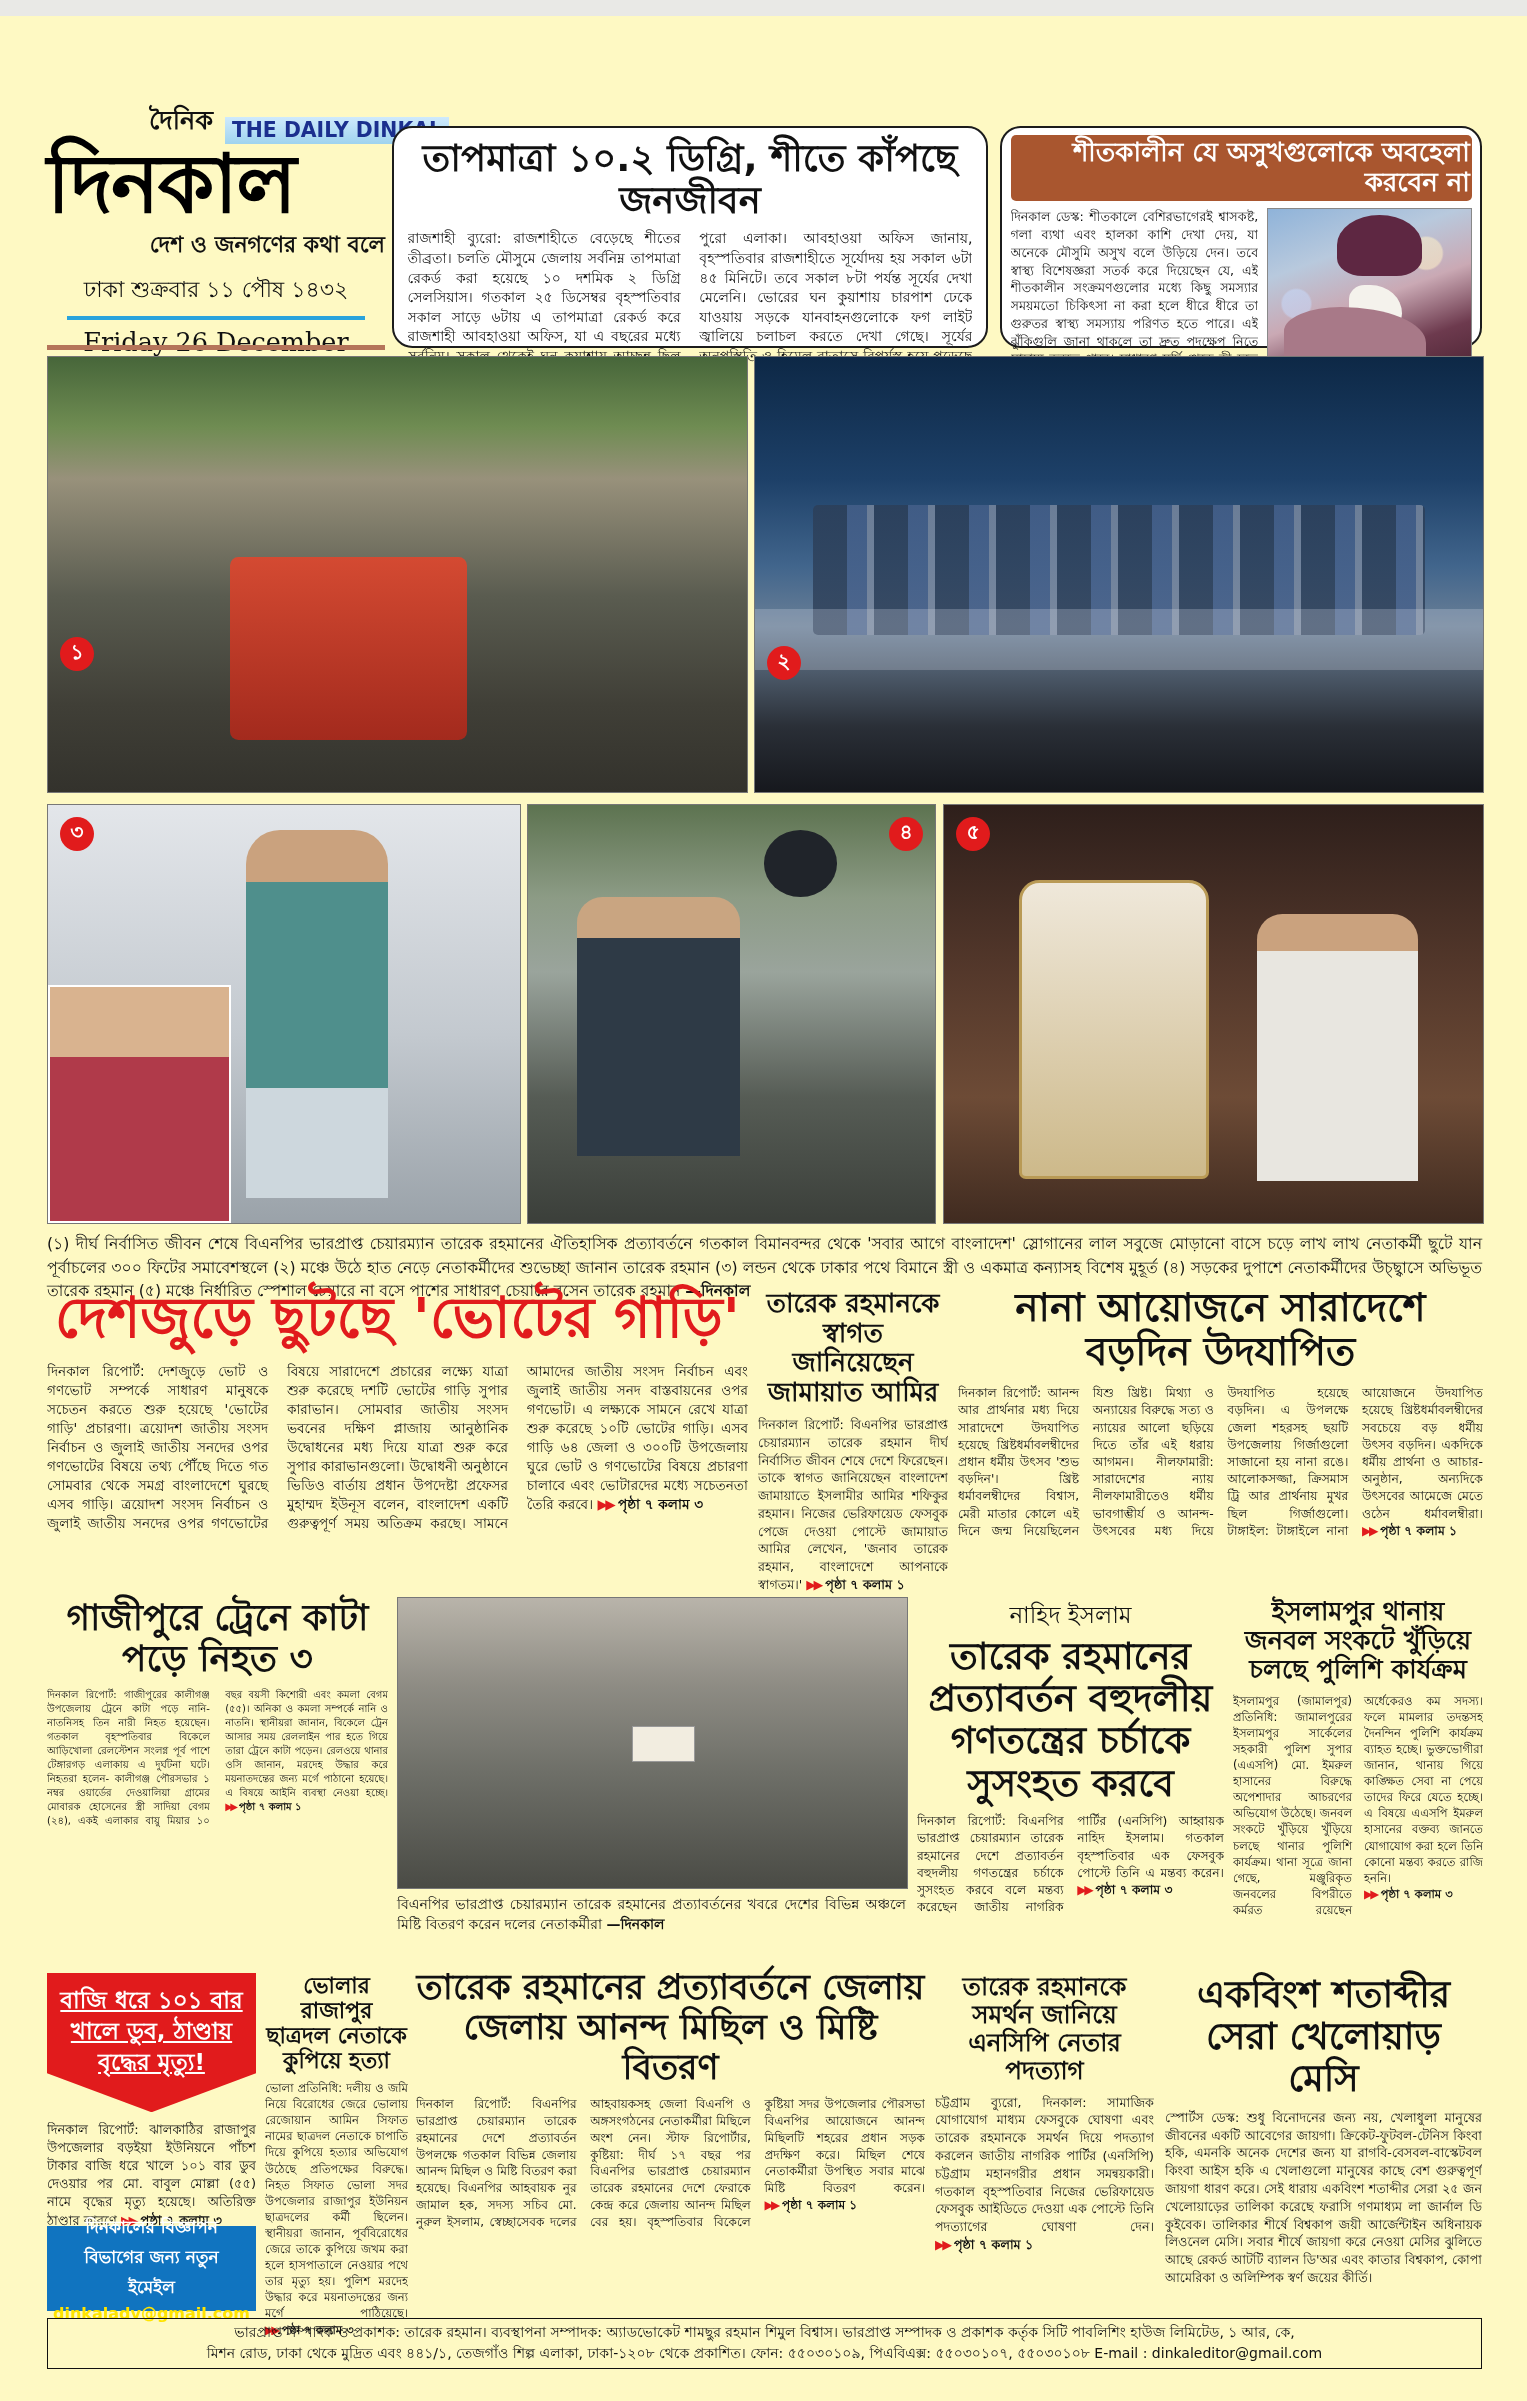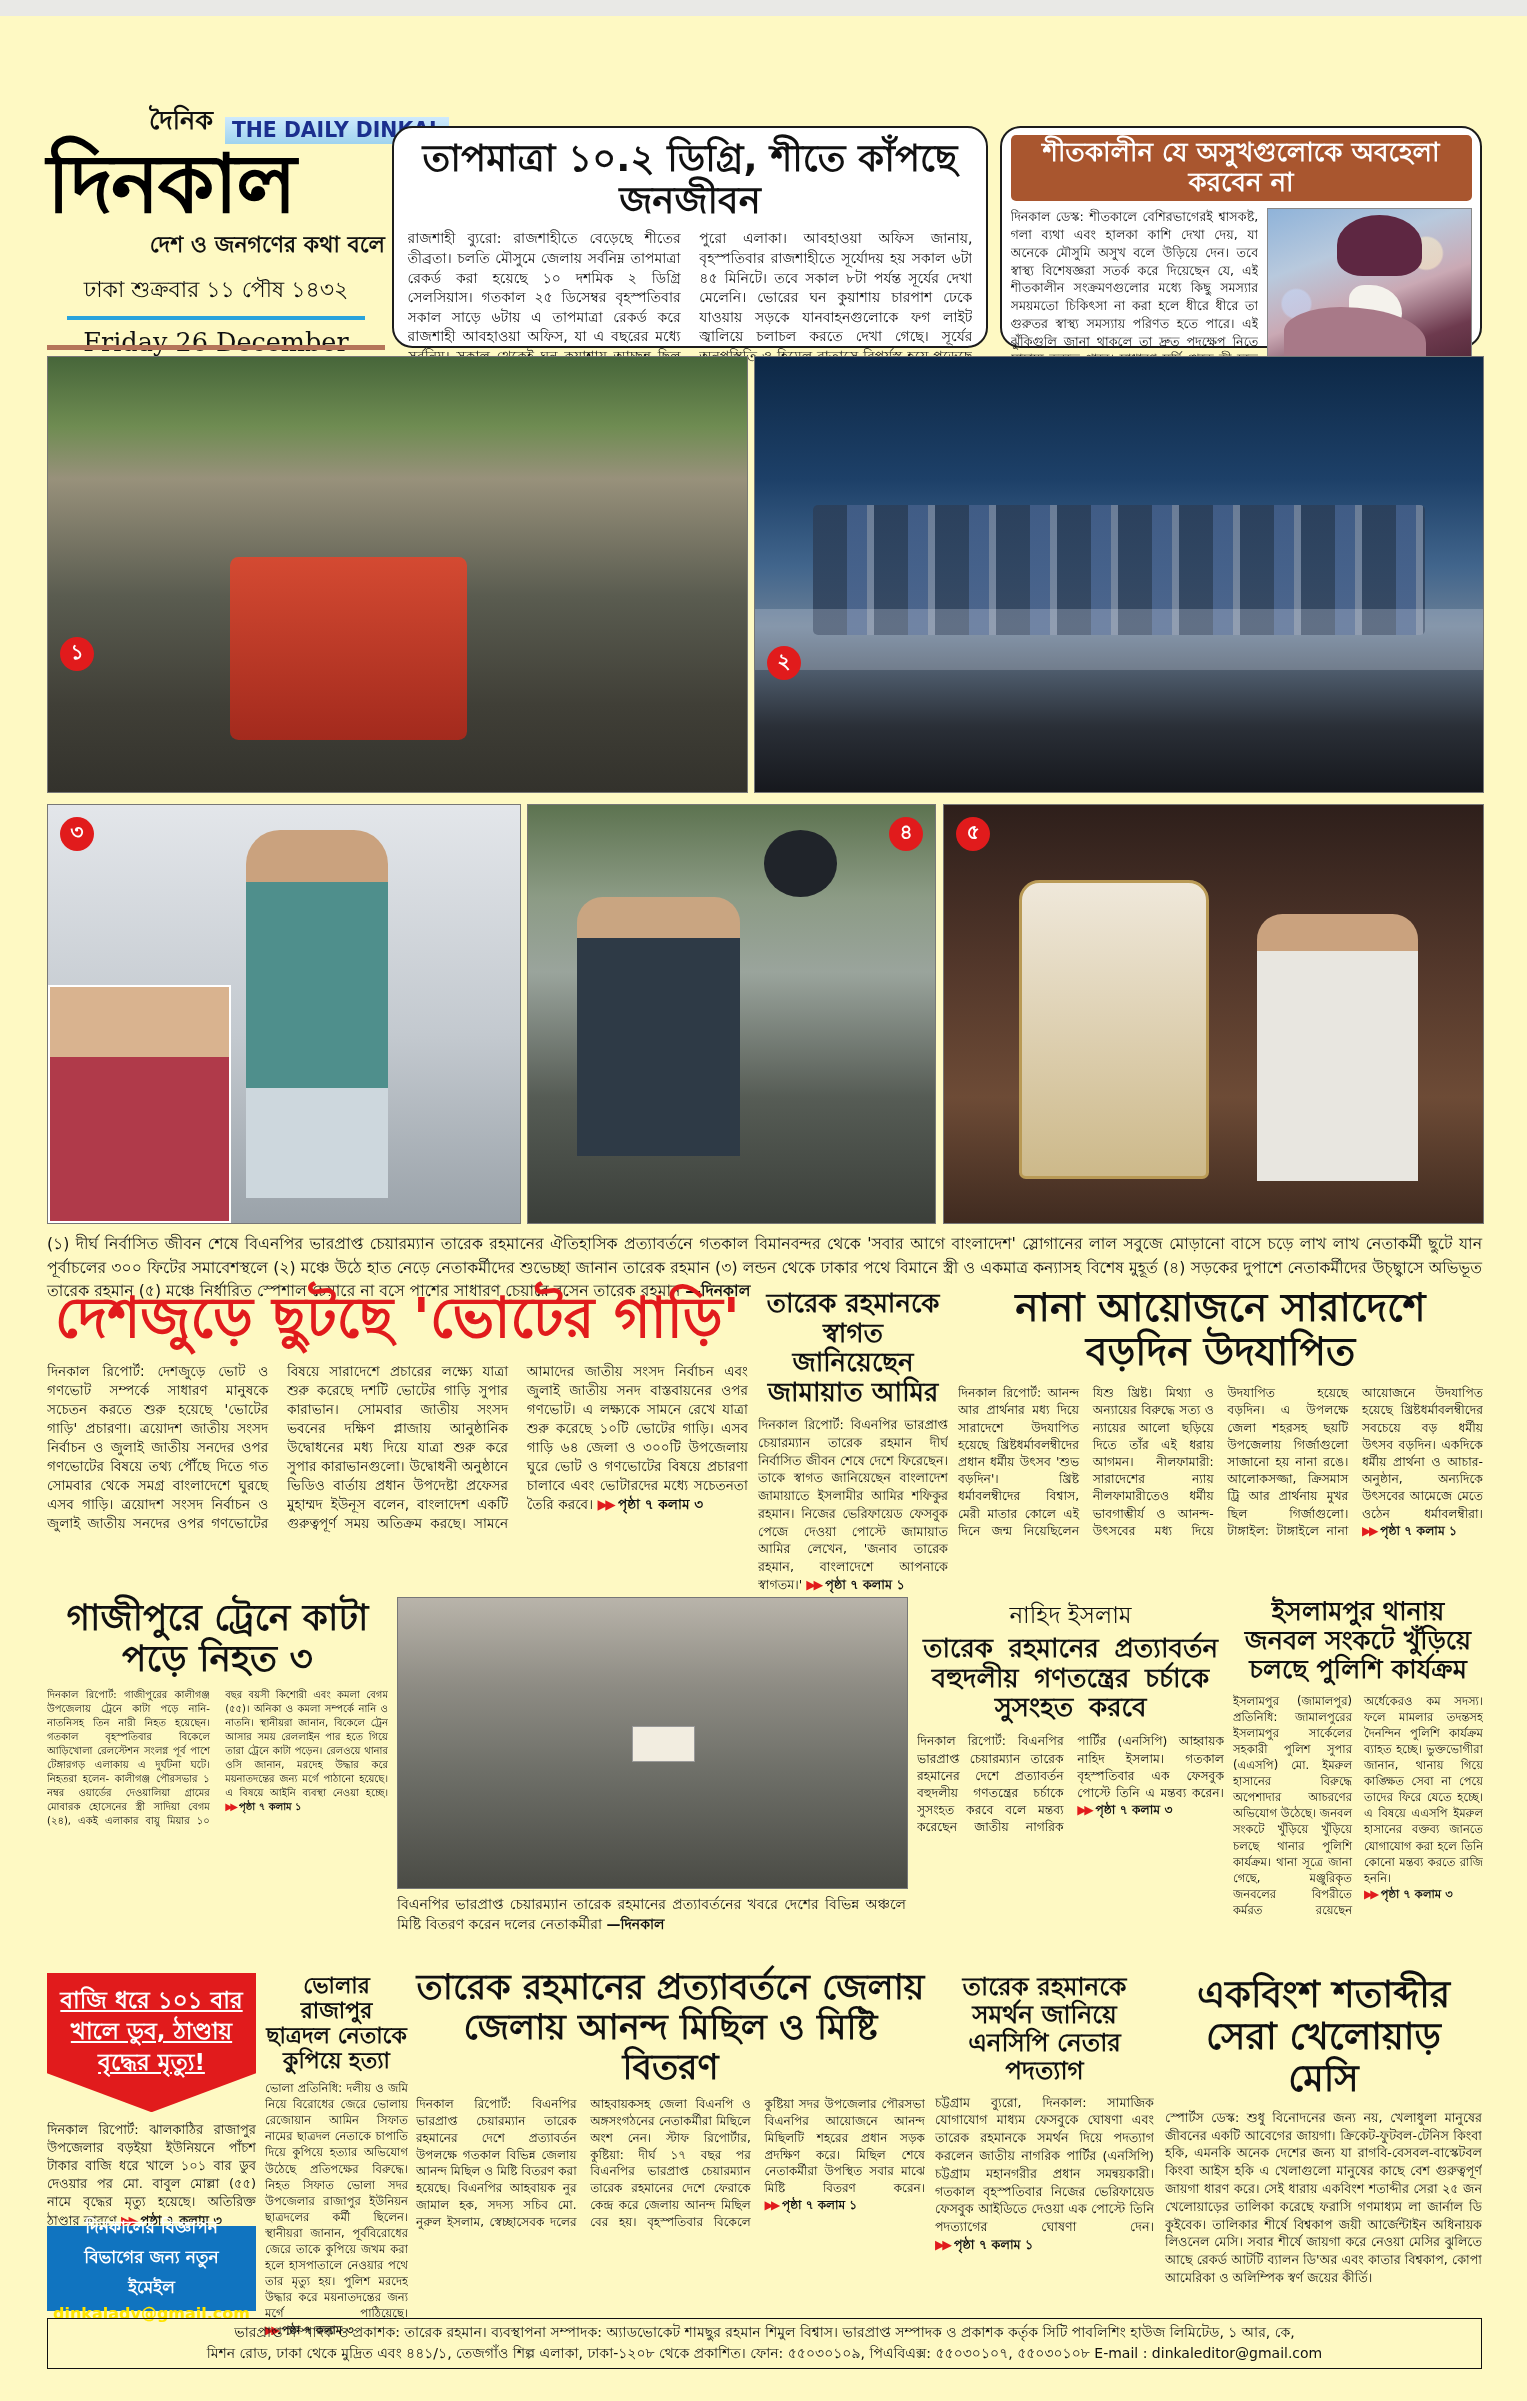--- a/index.html
+++ b/index.html
@@ -17,21 +17,21 @@
   .mh-date-bn{text-align:center;font-size:22px;margin-top:8.5px;}
   .mh-rule{height:4.2px;background:#29a3dc;margin:6.8px 20.4px 0 20.4px;}
   .mh-date-en{text-align:center;font-size:25.5px;font-family:"DejaVu Serif","Liberation Serif",serif;margin-top:6.8px;}
   .mh-brown{position:absolute;left:0;bottom:-3.4px;width:100%;height:5.1px;background:#b5755a;}
   
   .roundbox{border:2.5px solid #1c1c1c;border-radius:20.4px;background:#fff;box-sizing:border-box;padding:8.5px 13.6px;}
   .weather-box{left:392px;top:110px;width:596px;height:222px;}
   .weather-head{font-size:37px;font-weight:900;text-align:center;line-height:1.1;margin:1.7px 0 6.8px 0;}
   .weather-body{column-count:2;column-gap:18.7px;font-size:14px;line-height:1.42;text-align:justify;height:149px;overflow:hidden;}
   .health-box{left:1000px;top:110px;width:482px;height:222px;padding:6.8px 8.5px;}
-  .health-banner{background:#a9562f;color:#fff;font-size:26px;font-weight:900;text-align:center;
+  .health-banner{background:#a9562f;color:#fff;font-size:26px;font-weight:900;text-align:right;
                  border-radius:5.1px;padding:3.4px 1.7px;line-height:1.15;}
   .health-flex{display:flex;gap:8.5px;margin-top:6.8px;}
   .health-body{width:55%;font-size:12.7px;line-height:1.38;text-align:justify;height:158px;overflow:hidden;}
   .health-photo{width:45%;height:158px;border:0.8px solid #888;
      background:
        radial-gradient(circle at 78% 28%,rgba(255,240,200,.55) 0 8%,transparent 9%),
        radial-gradient(circle at 14% 60%,rgba(200,220,255,.5) 0 7%,transparent 8%),
        linear-gradient(160deg,#8fb3d9 0%,#b8c9dd 30%,#caa9b4 55%,#6d3a4e 80%,#502737 100%);
      position:relative;overflow:hidden;}
   .health-hat{position:absolute;left:34%;top:4%;width:42%;height:38%;background:#5e2742;border-radius:50% 50% 30% 30%;}
@@ -84,21 +84,21 @@
   .gazipur{left:47px;top:1581px;width:341px;}
   .gazipur .headline{font-size:36px;}
   .gazipur .body-text{column-count:2;column-gap:15.3px;font-size:10px;margin-top:8.5px;height:255px;}
   .midphoto{left:397px;top:1581px;width:509px;}
   .midphoto .photo-inner{position:relative;width:100%;height:290px;border:0.8px solid #777;overflow:hidden;
       background:linear-gradient(180deg,#b9b4aa 0%,#8e8c84 30%,#6e6f68 60%,#4a4b45 100%);}
   .mp-box{position:absolute;left:46%;top:44%;width:12%;height:12%;background:#f2ede0;border:0.8px solid #999;}
   .midphoto .cap{font-size:14px;line-height:1.45;text-align:justify;margin-top:5.1px;}
   .nahid{left:917px;top:1581px;width:307px;}
   .nahid .kicker{font-size:23px;}
-  .nahid .headline{font-size:26px;font-family:Liberation Mono, monospace;}
+  .nahid .headline{font-size:37px;}
   .nahid .body-text{column-count:2;column-gap:13.6px;font-size:12.3px;margin-top:8.5px;height:146px;}
   .islampur{left:1233px;top:1581px;width:250px;}
   .islampur .headline{font-size:25.5px;}
   .islampur .body-text{column-count:2;column-gap:12px;font-size:11.5px;margin-top:8.5px;height:251px;}
   
   .bet{left:47px;top:1957px;width:209px;}
   .bet-shape{background:#e11b1c;color:#fff;text-align:center;font-size:23px;font-weight:900;line-height:1.35;
              padding:12px 6.8px 34px 6.8px;clip-path:polygon(0 0,100% 0,100% 72%,50% 100%,0 72%);}
   .bet-shape span{text-decoration:underline;}
   .bet .body-text{font-size:13px;margin-top:8.5px;height:127px;}

